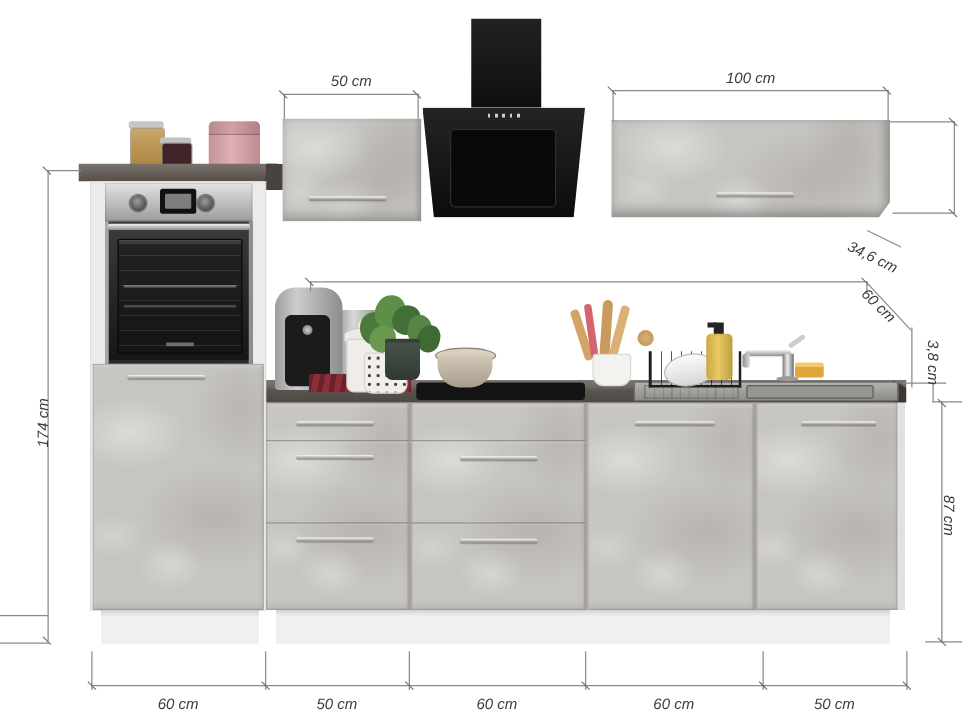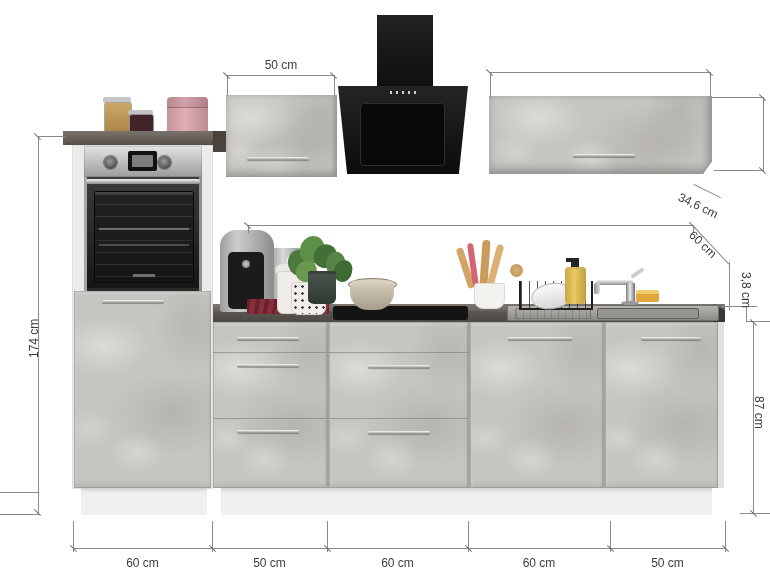--- a/index.html
+++ b/index.html
@@ -1,17 +1,17 @@
 <!DOCTYPE html>
 <html><head>
 <meta charset="utf-8">
 <style>
   html,body{margin:0;padding:0;background:#fff;}
   .canvas{position:relative;width:770px;height:578px;background:#fff;overflow:hidden;
-          font-family:"Liberation Sans",sans-serif;color:#3d3d3d;}
+          font-family:"Liberation Sans",sans-serif;color:#3d3d3d;font-style:italic;}
   .a{position:absolute;}
   
   .c{background-color:#c7c5c1;
      background-image:
        radial-gradient(ellipse 70px 45px at 22% 28%, rgba(255,255,255,.38), rgba(255,255,255,0) 65%),
        radial-gradient(ellipse 90px 60px at 72% 62%, rgba(118,113,107,.20), rgba(118,113,107,0) 70%),
        radial-gradient(ellipse 45px 35px at 46% 82%, rgba(255,255,255,.28), rgba(255,255,255,0) 60%),
        radial-gradient(ellipse 55px 70px at 86% 18%, rgba(110,105,99,.16), rgba(110,105,99,0) 70%),
        radial-gradient(ellipse 40px 30px at 12% 70%, rgba(255,255,255,.22), rgba(255,255,255,0) 60%);
      box-shadow:inset 0 0 0 1px rgba(90,86,80,.25), inset 0 -3px 5px rgba(0,0,0,.10),
@@ -158,20 +158,21 @@
   <div class="dlv" style="left:334px;top:75px;height:20px;"></div>
   <span class="sl" style="left:222px;top:75px;"></span>
   <span class="sl" style="left:329px;top:75px;"></span>
   <div class="lb ctr" style="left:227px;top:58px;width:108px;">50 cm</div>
 
   <div class="dlh" style="left:490px;top:72px;width:221px;"></div>
   <div class="dlv" style="left:490px;top:72px;height:25px;"></div>
   <div class="dlv" style="left:710px;top:72px;height:25px;"></div>
   <span class="sl" style="left:485px;top:72px;"></span>
   <span class="sl" style="left:705px;top:72px;"></span>
+  <div class="lb ctr" style="left:490px;top:55px;width:221px;">100 cm</div>
 
   <div class="dlh" style="left:694px;top:184px;width:30px;transform:rotate(26deg);transform-origin:left top;"></div>
   <div class="lb" style="left:682px;top:190px;transform:rotate(26deg);transform-origin:left top;">34,6 cm</div>
 
   <div class="dlv" style="left:763px;top:97px;height:74px;"></div>
   <div class="dlh" style="left:712px;top:97px;width:51px;"></div>
   <div class="dlh" style="left:714px;top:170px;width:49px;"></div>
   <span class="sl" style="left:758px;top:97px;"></span>
   <span class="sl" style="left:758px;top:170px;"></span>
 

